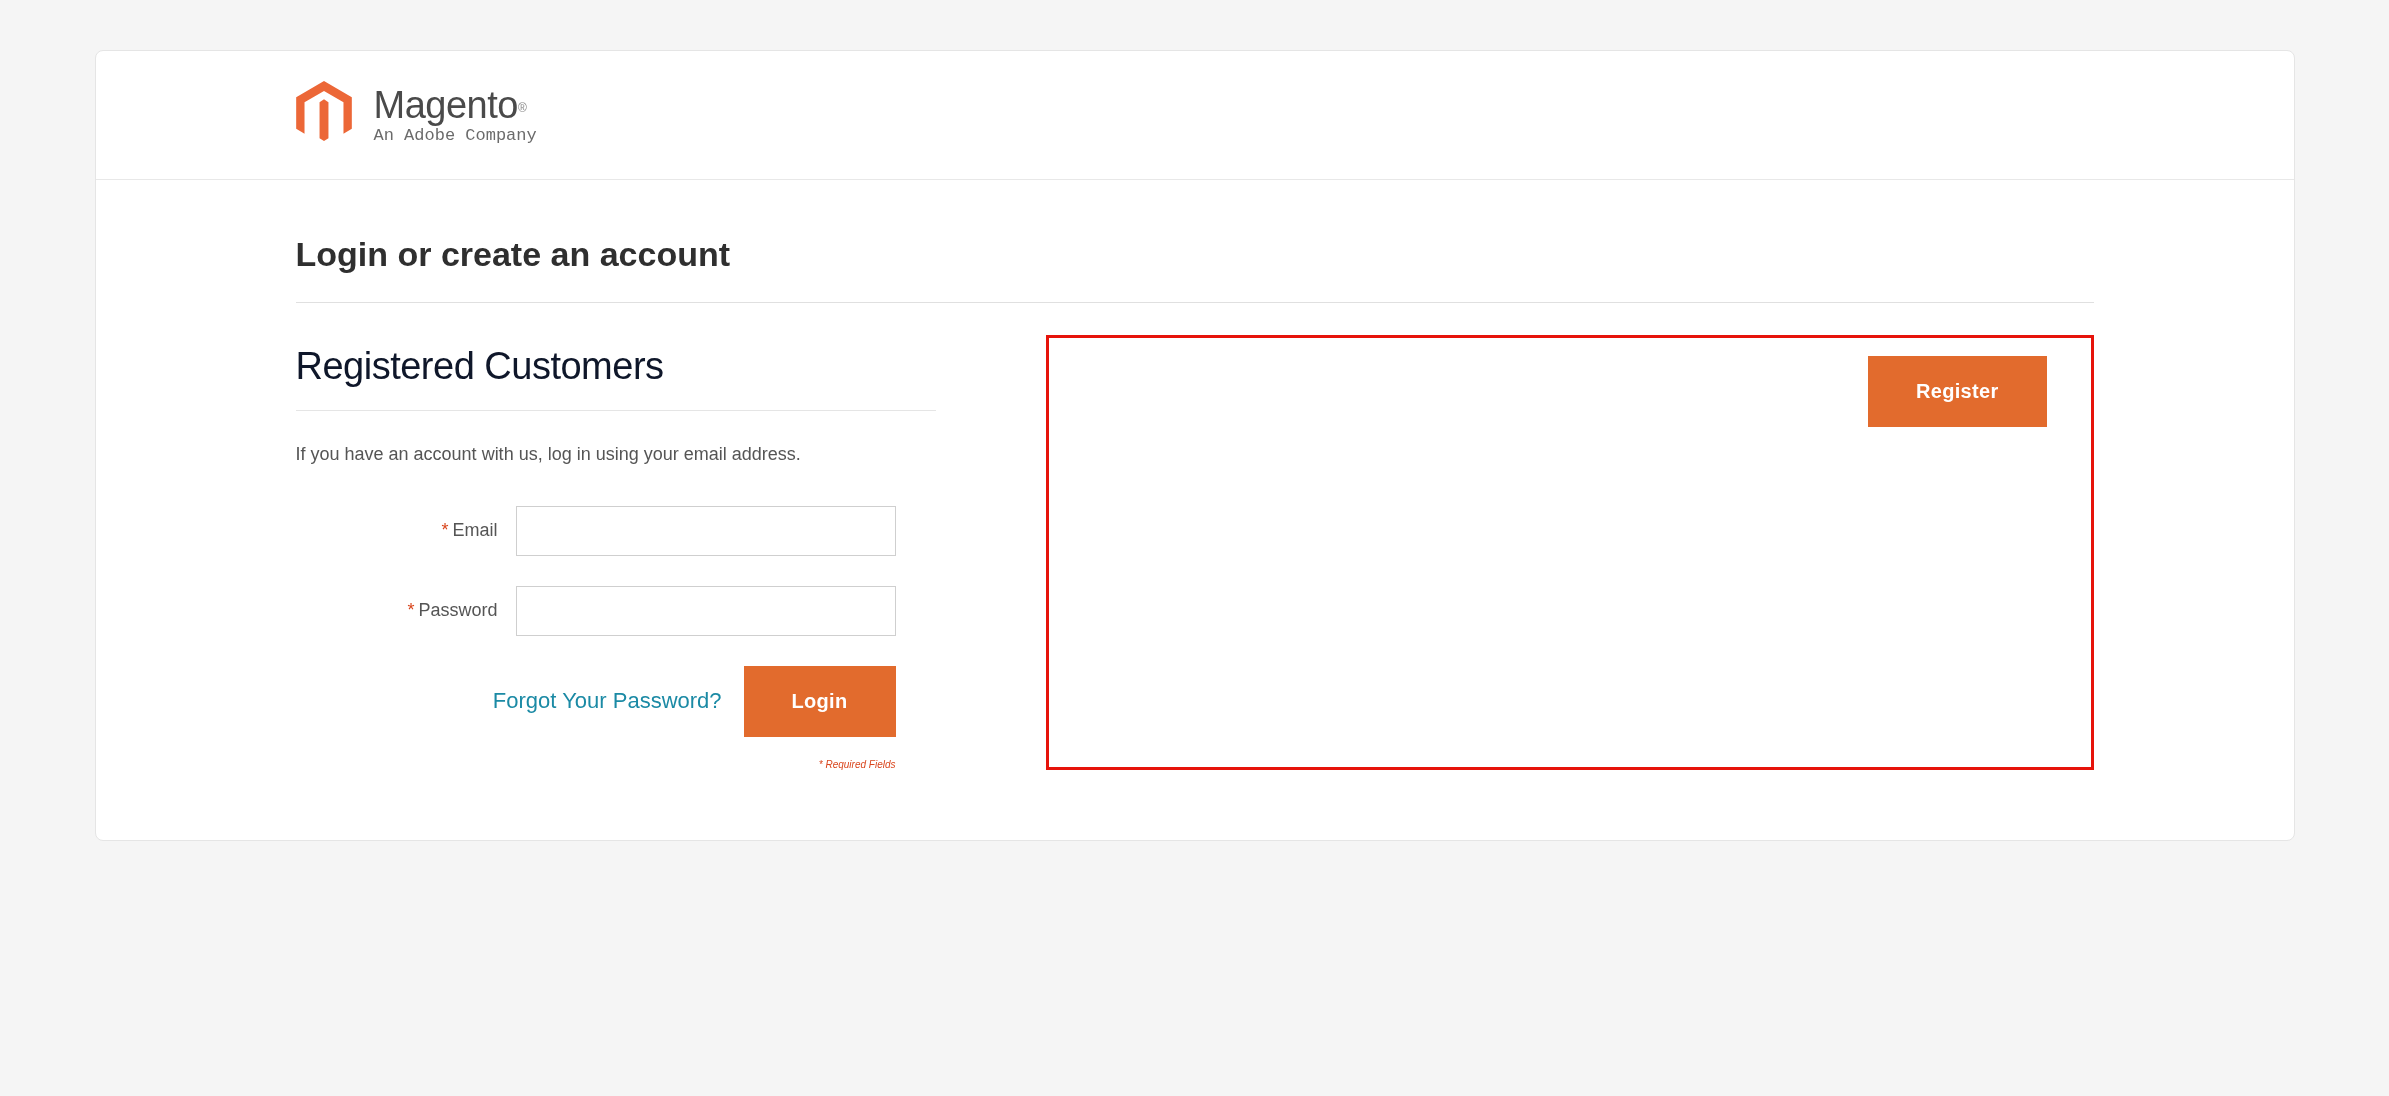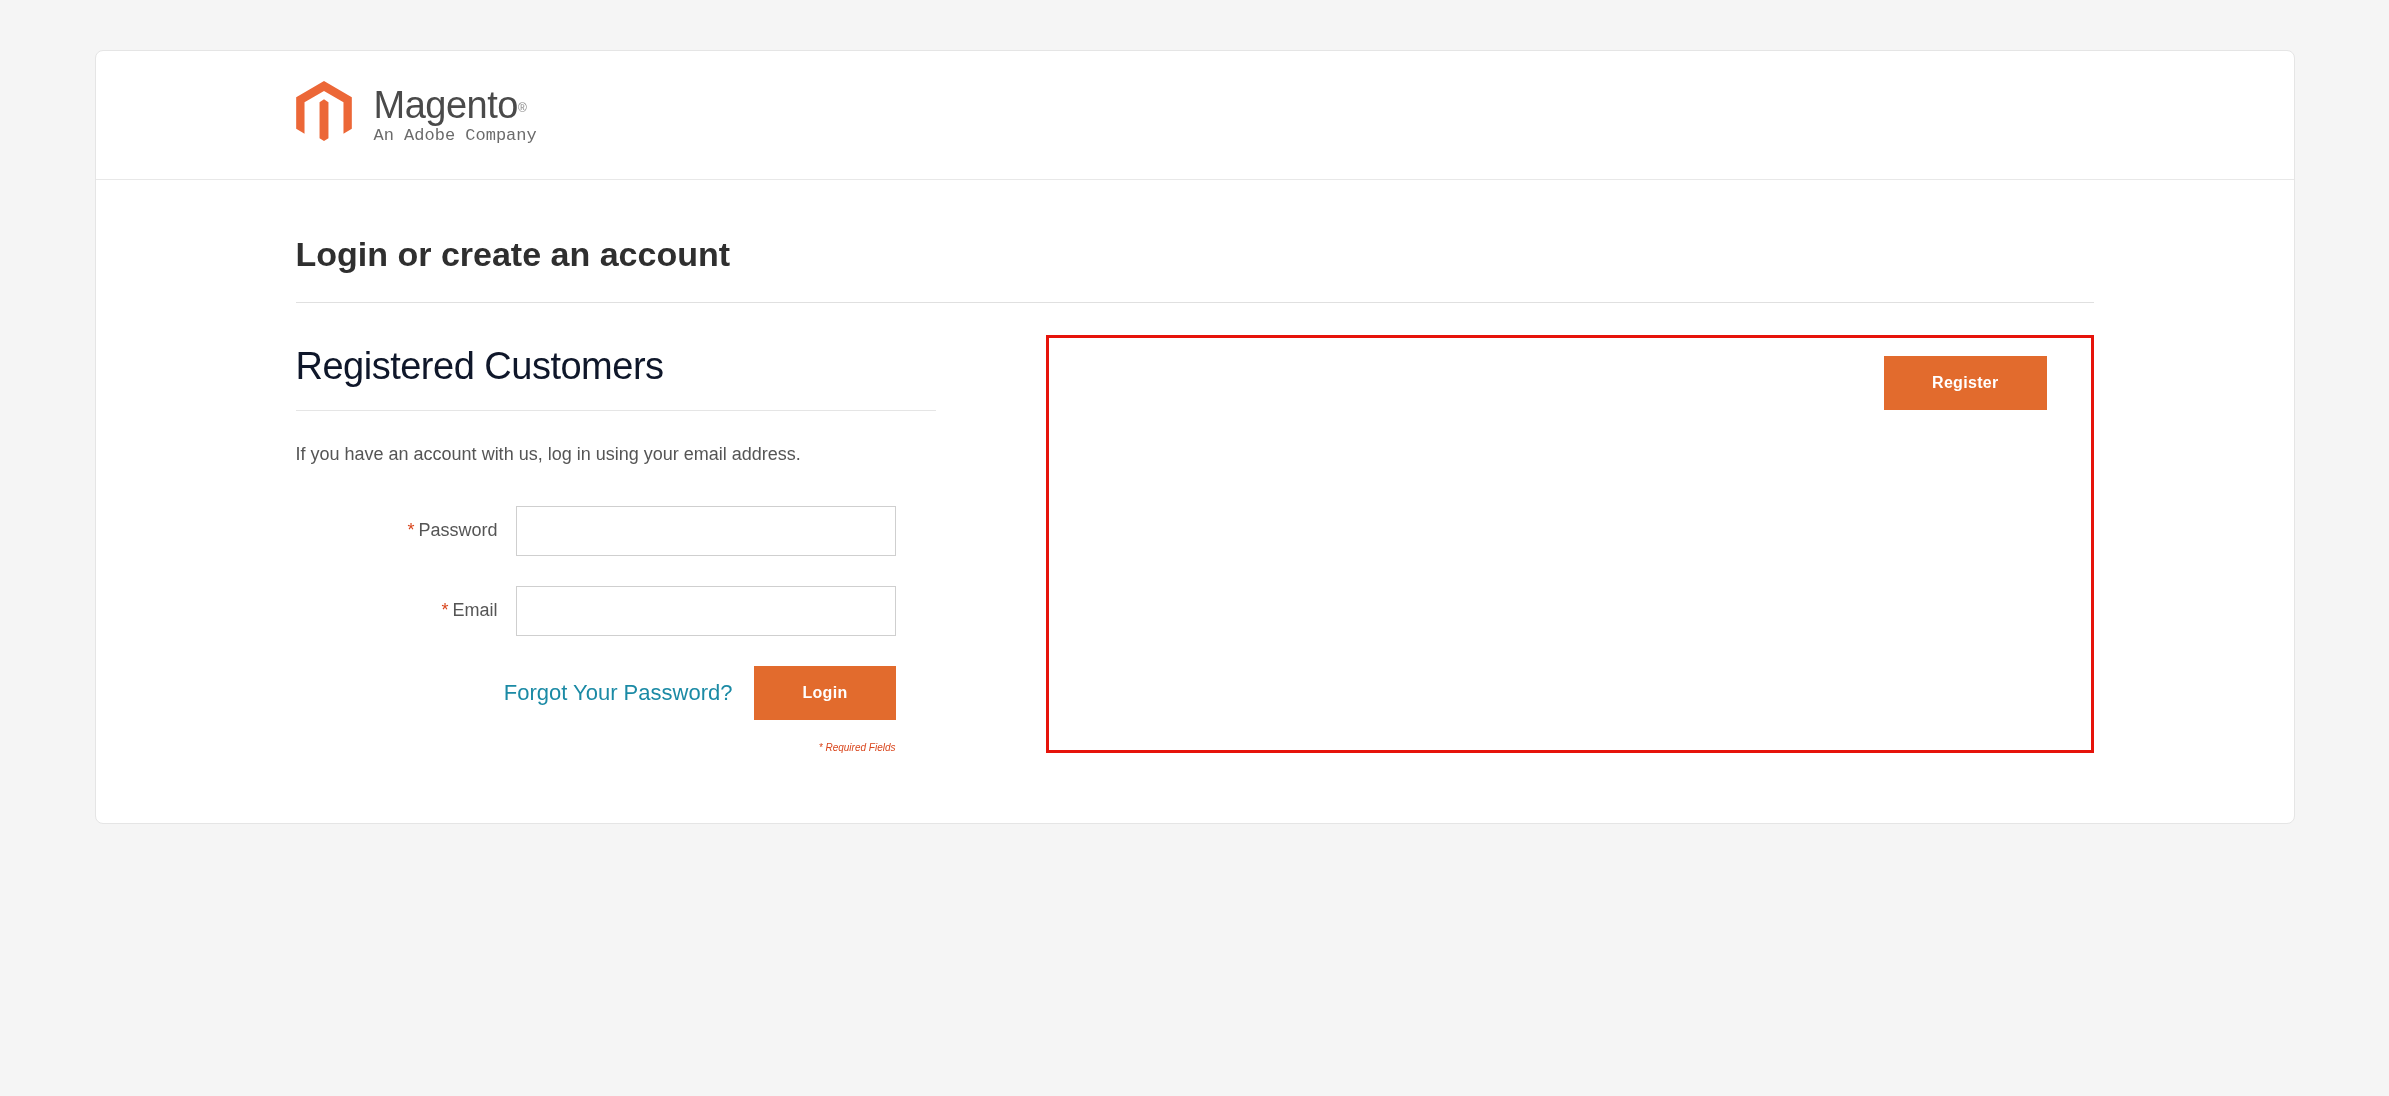--- a/index.html
+++ b/index.html
@@ -113,23 +113,23 @@
   .forgot-link {
     color: #1b8aa5;
     font-size: 22px;
     text-decoration: none;
     cursor: pointer;
   }
   .btn {
     background: #e26b2d;
     color: #fff;
     border: none;
-    font-size: 16px;
+    font-size: 20px;
     font-weight: 600;
-    padding: 18px 48px;
+    padding: 24px 48px;
     cursor: pointer;
     letter-spacing: 0.3px;
   }
   .required-note {
     text-align: right;
     color: #d9451c;
     font-size: 10px;
     margin-top: 22px;
     width: 600px;
     font-style: italic;
@@ -165,32 +165,32 @@
     <h1 class="page-title">Login or create an account</h1>
 
     <div class="columns">
 
       <div class="col-left">
         <h2 class="section-title">Registered Customers</h2>
         <p class="section-desc">If you have an account with us, log in using your email address.</p>
 
         <div class="form-row">
           <label class="form-label">
+            <span class="req">*</span><span>Email</span>
+          </label>
+          <input type="text" class="form-input" style="">
+        </div>
+
+        <div class="form-row">
+          <label class="form-label">
             <span class="req">*</span><span>Password</span>
           </label>
           <input type="password" class="form-input" style="">
         </div>
 
-        <div class="form-row">
-          <label class="form-label">
-            <span class="req">*</span><span>Email</span>
-          </label>
-          <input type="text" class="form-input" style="">
-        </div>
-
         <div class="form-actions">
           <a class="forgot-link">Forgot Your Password?</a>
           <button class="btn">Login</button>
         </div>
 
         <div class="required-note">* Required Fields</div>
       </div>
 
       <div class="col-right-wrap">
         <div class="register-row">

